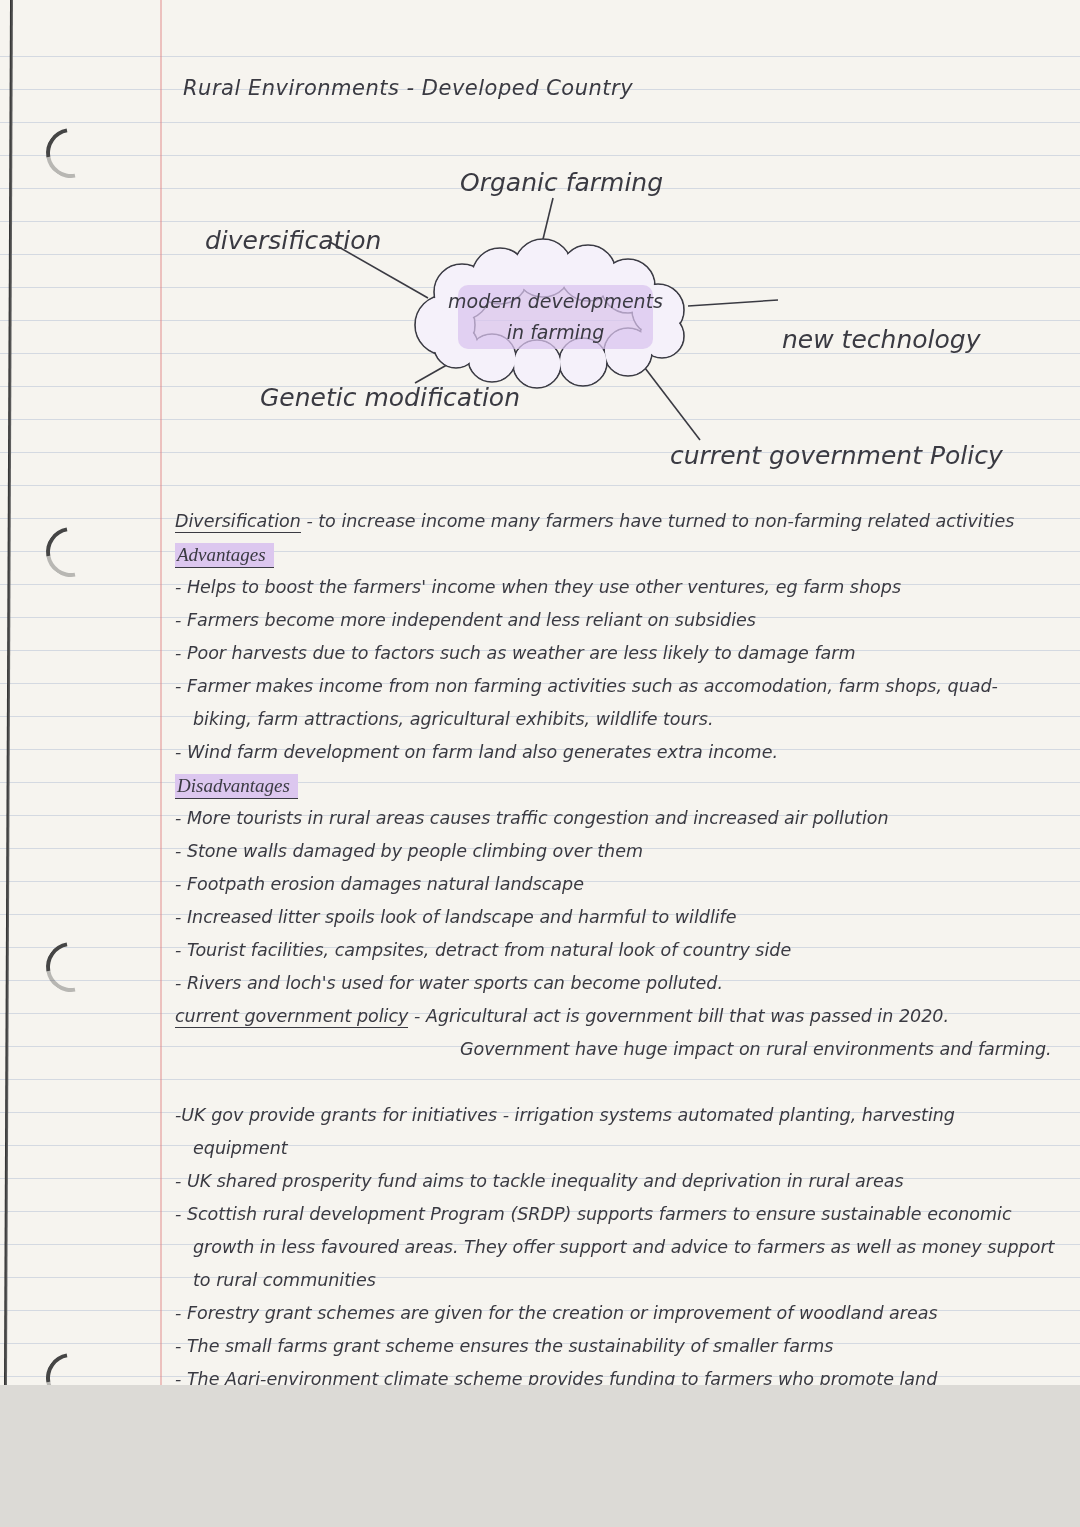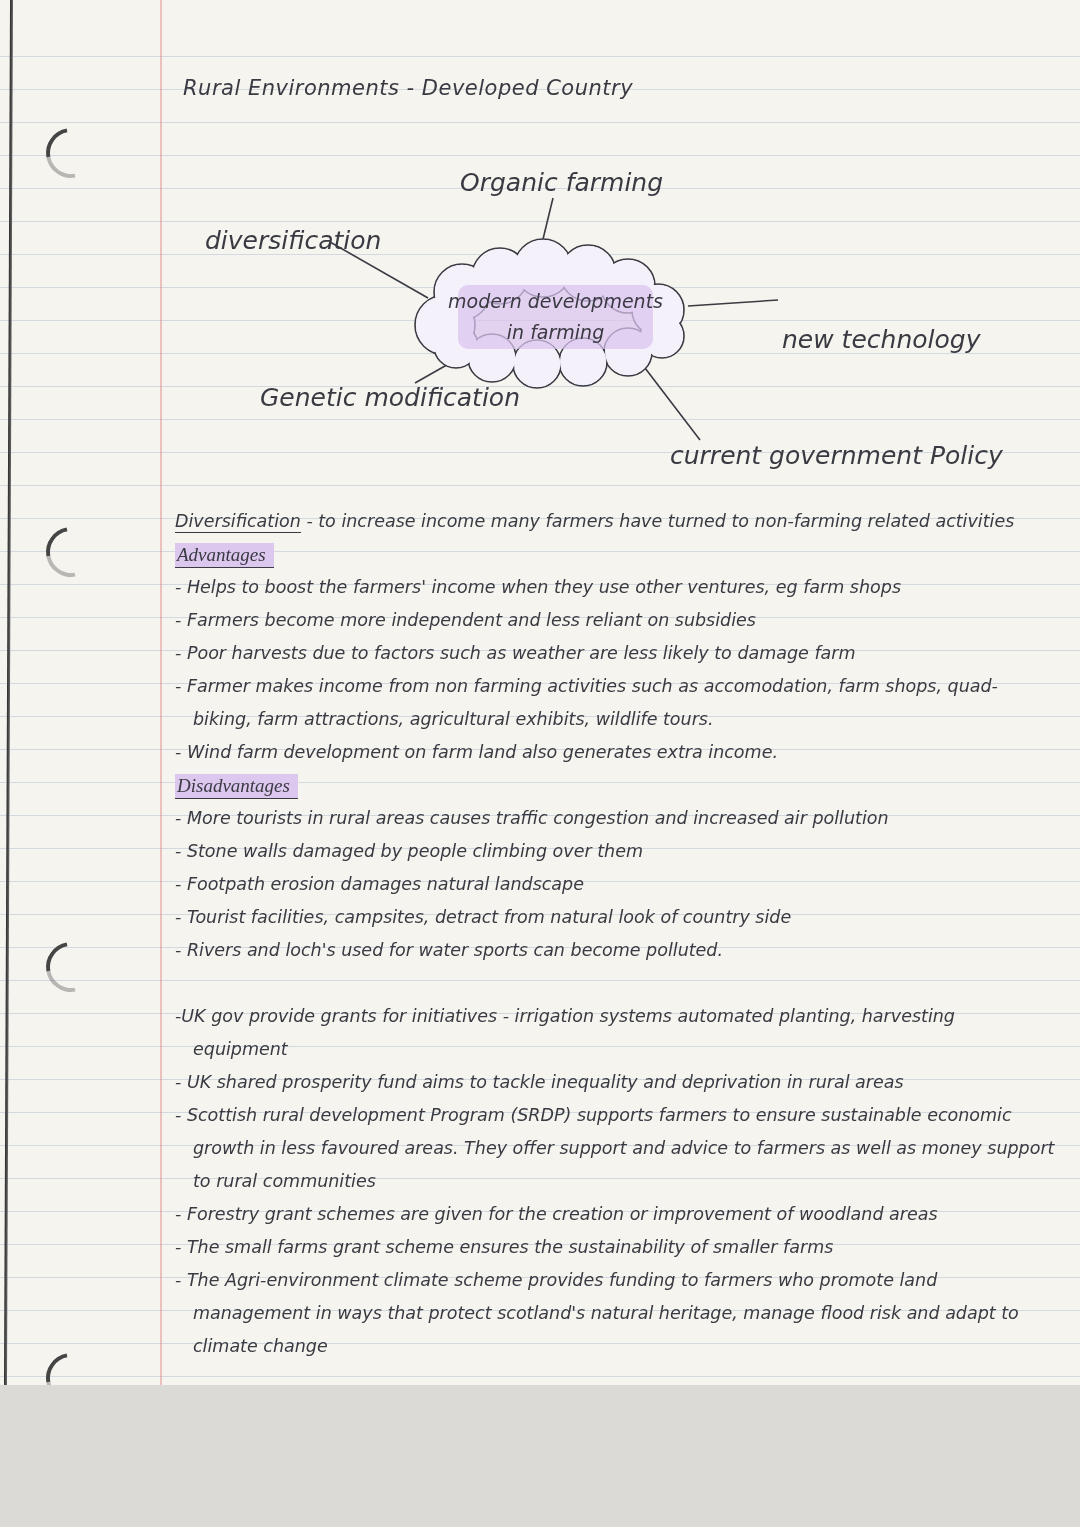--- a/index.html
+++ b/index.html
@@ -150,24 +150,28 @@
       <p class="item">- Wind farm development on farm land also generates extra income.</p>
     </div>
 
     <p class="heading gap-before">
       <span class="hl">Disadvantages</span>
     </p>
     <div class="items">
       <p class="item">- More tourists in rural areas causes traffic congestion and increased air pollution</p>
       <p class="item">- Stone walls damaged by people climbing over them</p>
       <p class="item">- Footpath erosion damages natural landscape</p>
+      <p class="item">- Increased litter spoils look of landscape and harmful to wildlife</p>
       <p class="item">- Tourist facilities, campsites, detract from natural look of country side</p>
       <p class="item">- Rivers and loch's used for water sports can become polluted.</p>
     </div>
 
+    <p class="policy-intro gap-before" style="position:relative;">
+      <span class="pre-bullet" style="position:absolute;left:-24px;">-</span><span class="term-underline">current government policy</span><span> - Agricultural act is government bill that was passed in 2020. Government have huge impact on rural environments and farming.</span>
+    </p>
 
     <div class="items policy-items">
       <p class="item">-UK gov provide grants for initiatives - irrigation systems automated planting, harvesting equipment</p>
       <p class="item">- UK shared prosperity fund aims to tackle inequality and deprivation in rural areas</p>
       <p class="item">- Scottish rural development Program (SRDP) supports farmers to ensure sustainable economic growth in less favoured areas. They offer support and advice to farmers as well as money support to rural communities</p>
       <p class="item">- Forestry grant schemes are given for the creation or improvement of woodland areas</p>
       <p class="item">- The small farms grant scheme ensures the sustainability of smaller farms</p>
       <p class="item">- The Agri-environment climate scheme provides funding to farmers who promote land management in ways that protect scotland's natural heritage, manage flood risk and adapt to climate change</p>
     </div>
 

